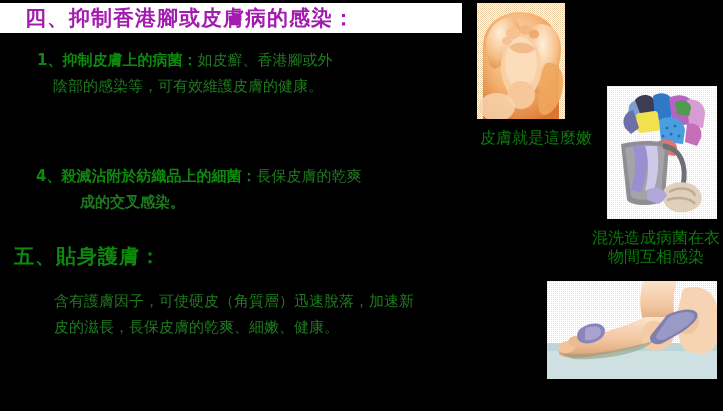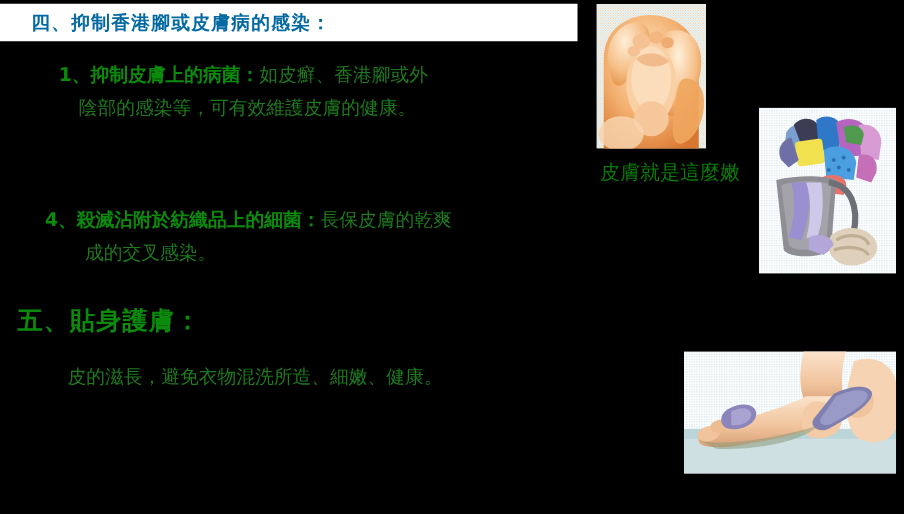--- a/index.html
+++ b/index.html
@@ -11,34 +11,34 @@
   }
   .stage{position:absolute;left:0;top:0;width:723px;height:411px;}
 
   
   #title-box{
     position:absolute;left:0;top:3px;width:462px;height:30px;
     background:#ffffff;
   }
   #title-text{
     position:absolute;left:25px;top:4px;
-    font-size:15px;font-weight:bold;color:#0369a1;
+    font-size:21px;font-weight:bold;color:#a21caf;
     letter-spacing:1px;line-height:22px;white-space:nowrap;
   }
 
   
   .para{position:absolute;color:#0a7a0a;font-size:15px;line-height:26px;white-space:nowrap;}
   .lead{font-weight:bold;color:#0c8a0c;}
   .body-dim{color:#1f7a1f;}
 
-  #item1{left:47px;top:47px;}
+  #item1{left:37px;top:47px;}
   #item1 .l2{margin-left:16px;display:block;}
 
   #item2{left:36px;top:163px;}
-  #item2 .l2{margin-left:32px;display:block;}
+  #item2 .l2{margin-left:44px;display:block;font-weight:bold;}
 
   #section5{
     position:absolute;left:14px;top:243px;
     font-size:20px;font-weight:bold;color:#0c8a0c;white-space:nowrap;
     letter-spacing:1px;
   }
 
   #item3{left:54px;top:288px;}
   #item3 .l2{display:block;}
 
@@ -73,21 +73,22 @@
   </div>
 
   <div class="para" id="item2">
     <span class="lead">4、殺滅沾附於紡織品上的細菌：</span><span class="body-dim">長保皮膚的乾爽</span>
     <span class="l2 body-dim">成的交叉感染。</span>
   </div>
 
   <div id="section5">五、貼身護膚：</div>
 
   <div class="para" id="item3">
-    <span class="l2 body-dim">皮的滋長，避免衣物混洗所造、細嫩、健康。</span>
+    <span class="body-dim">含有護膚因子，可使硬皮（角質層）迅速脫落，加速新</span>
+    <span class="l2 body-dim">皮的滋長，長保皮膚的乾爽、細嫩、健康。</span>
   </div>
 
   <div class="photo" id="img-baby-foot">
     <svg viewBox="0 0 88 116" preserveAspectRatio="none">
       <defs>
         <pattern id="dither1" width="2" height="2" patternUnits="userSpaceOnUse">
           <rect width="2" height="2" fill="#ffffff"></rect>
           <rect width="1" height="1" fill="#bfe4ee"></rect>
           <rect x="1" y="1" width="1" height="1" fill="#e8c9a0"></rect>
         </pattern>
@@ -207,15 +208,19 @@
       <path d="M120 34 C132 28 146 26 150 32 C153 37 144 46 130 54 L116 62 C108 66 100 60 104 54 Z" fill="#7f7fb0"></path>
       <path d="M122 36 C132 31 144 29 147 34 C149 38 141 45 129 52 L118 58 C112 61 107 57 110 53 Z" fill="#9a9ac6"></path>
 
       <path d="M36 46 C46 40 58 42 58 50 C58 58 46 64 36 62 C28 60 28 50 36 46 Z" fill="#8b85bc"></path>
       <path d="M38 48 C46 44 54 45 54 51 C54 56 46 60 38 59 Z" fill="#a9a3d2"></path>
     </svg>
   </div>
 
   <div class="caption" id="cap1">皮膚就是這麼嫩</div>
 
+  <div class="caption" id="cap2">
+    <div>混洗造成病菌在衣</div>
+    <div>物間互相感染</div>
+  </div>
 
 
 </div>
 
 </body></html>

